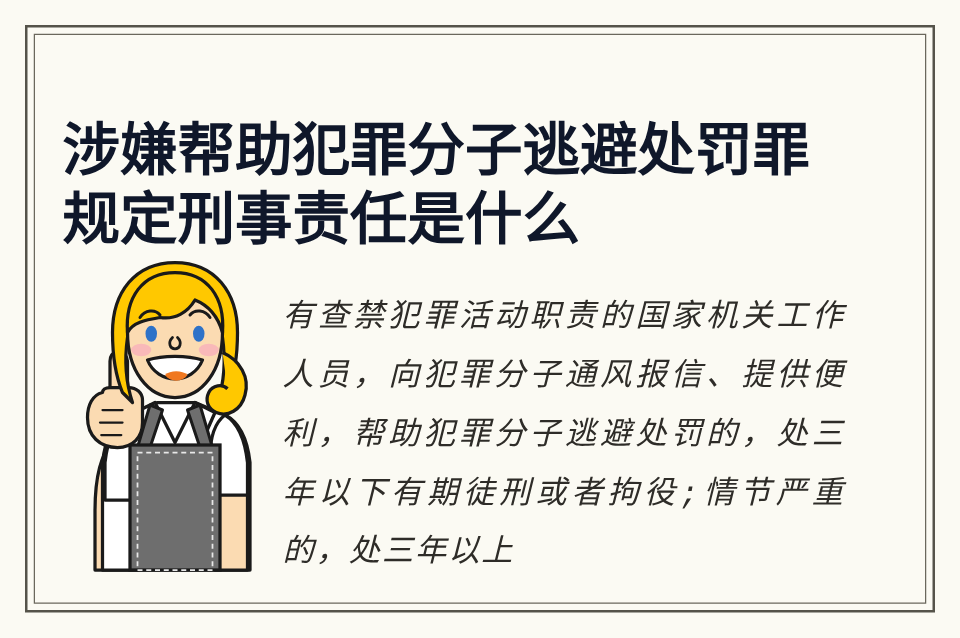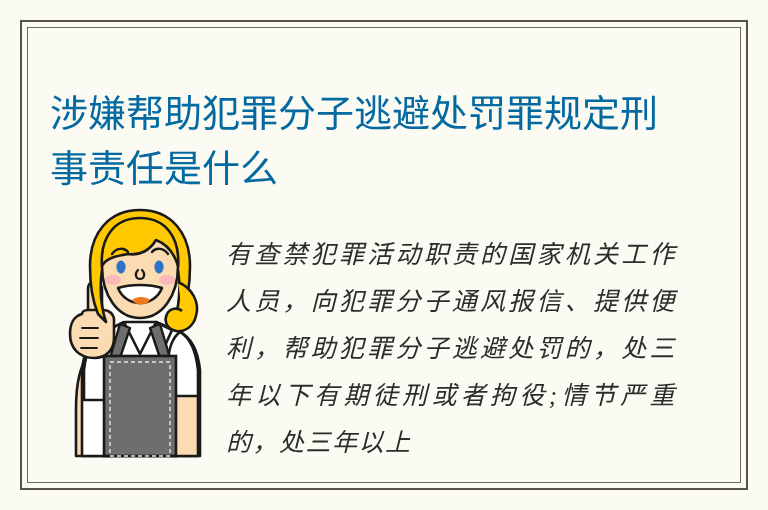--- a/index.html
+++ b/index.html
@@ -41,25 +41,25 @@
     box-sizing: border-box;
     pointer-events: none;
   }
 
   
   .title {
     position: absolute;
     left: 50px;
     top: 62px;
     width: 640px;
-    font-size: 38px;
+    font-size: 46px;
     line-height: 55px;
     letter-spacing: 0px;
-    color: #0369a1;
-    font-weight: 400;
+    color: #0f172a;
+    font-weight: 700;
     white-space: pre-wrap;
     font-family: "Liberation Sans", "DejaVu Sans", sans-serif;
   }
 
   
   .content {
     position: absolute;
     left: 36px;
     top: 196px;
     width: 690px;
@@ -82,21 +82,21 @@
   .body-text {
     position: absolute;
     left: 190px;
     top: 10px;
     width: 450px;
     font-size: 25px;
     line-height: 47px;
     color: #2E2C28;
     letter-spacing: 1.5px;
     text-align: justify;
-    font-family: Liberation Serif, serif;
+    font-family: Liberation Mono, monospace;
     font-style: italic;
     font-weight: 400;
     white-space: pre-wrap;
     word-break: break-all;
   }
 </style>
 </head>
 <body>
 
 <div class="page">

